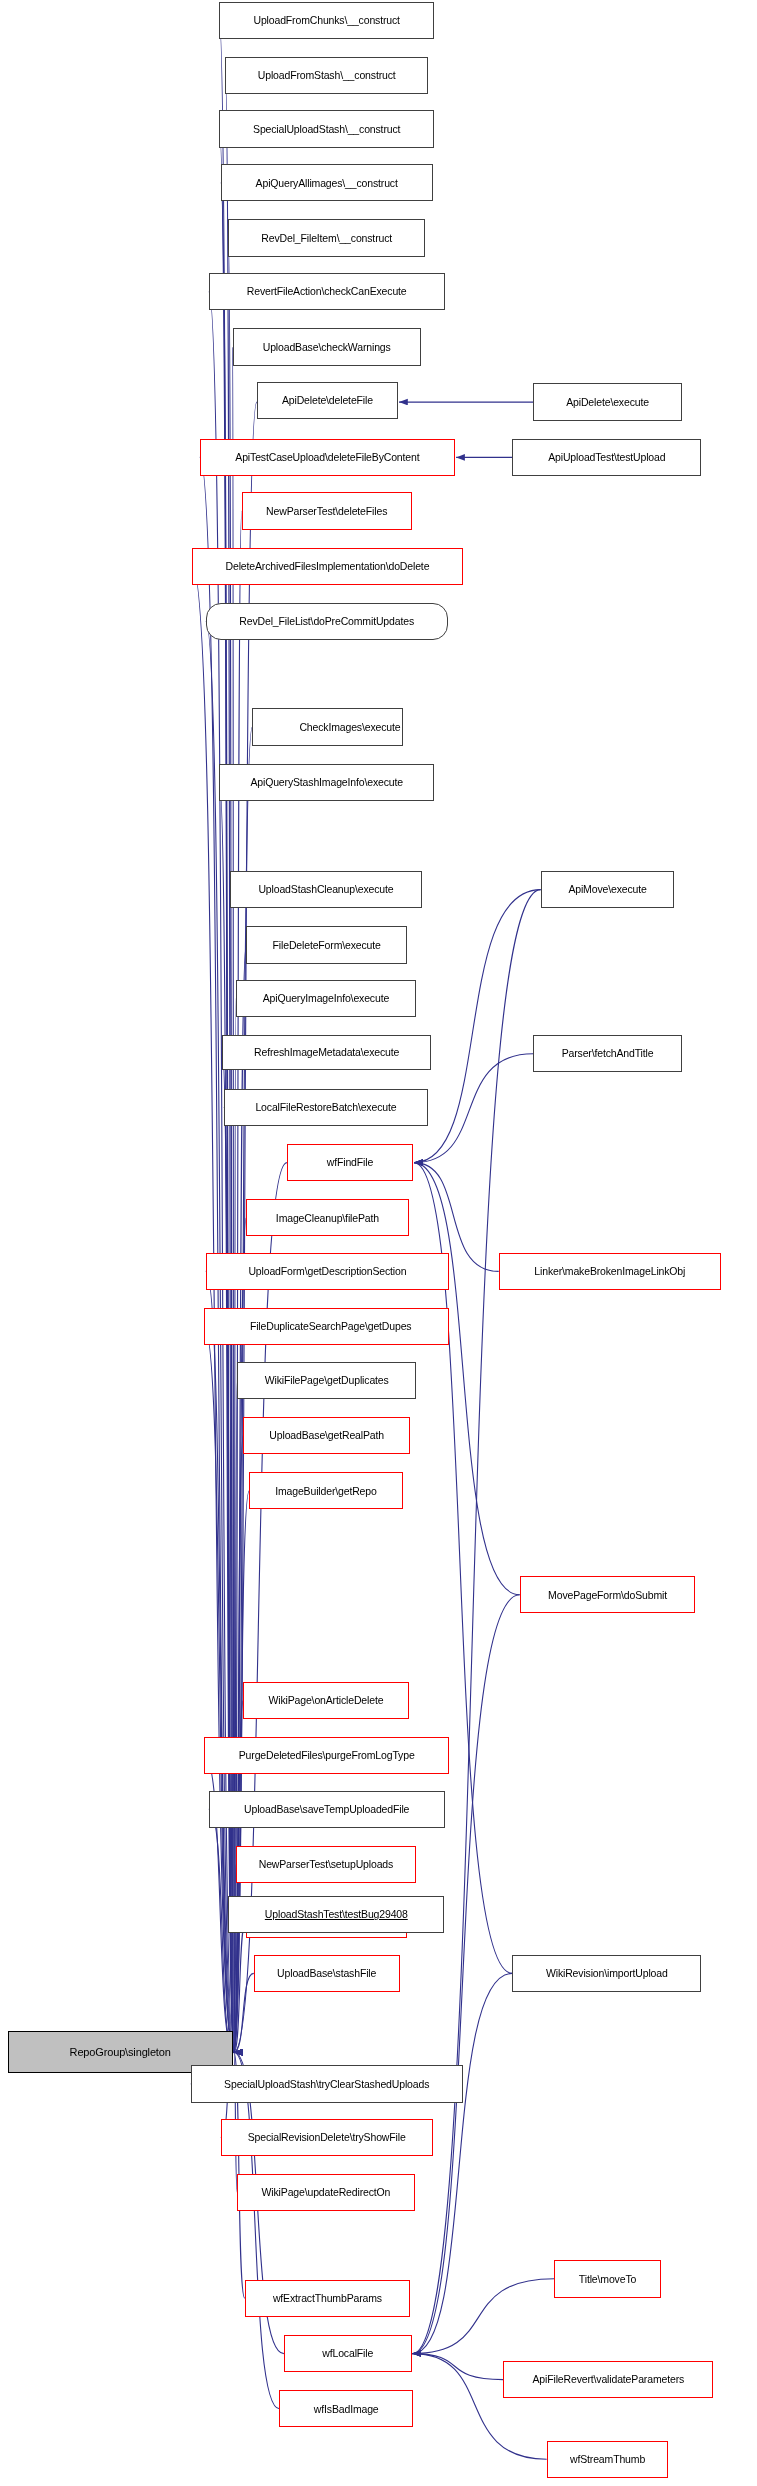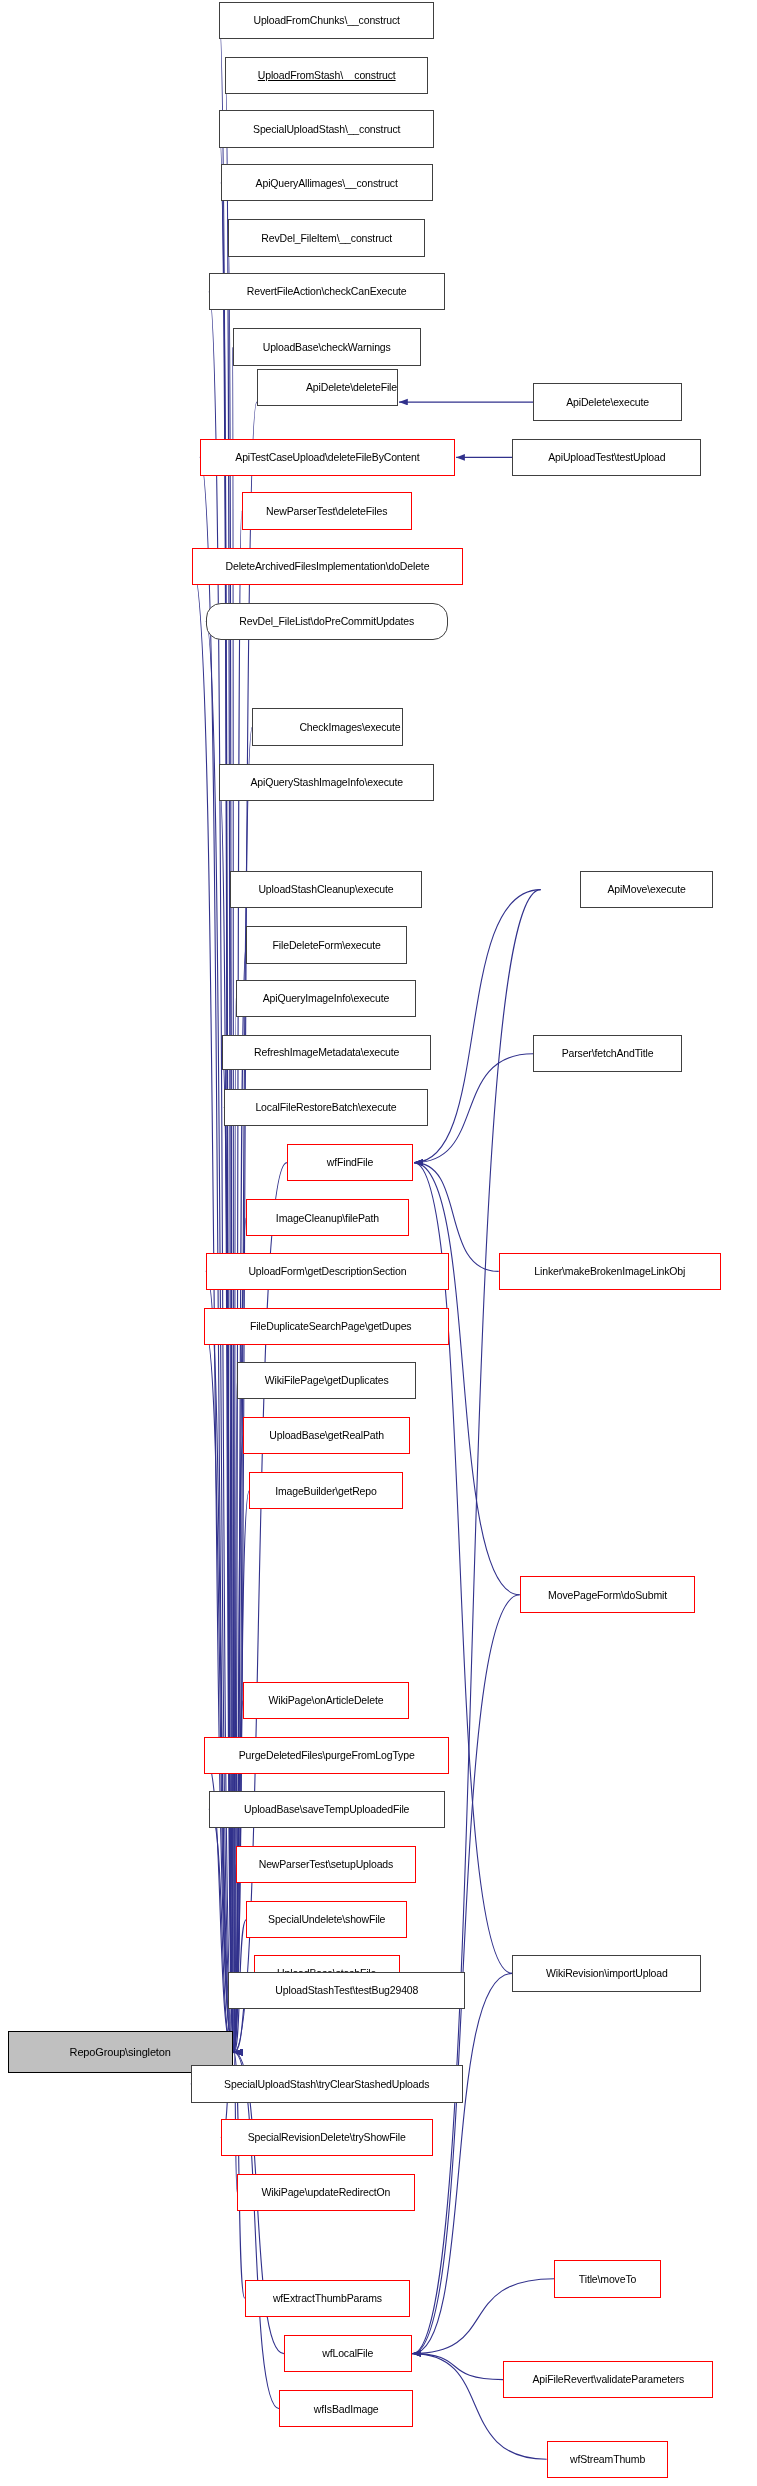--- a/index.html
+++ b/index.html
@@ -88,39 +88,39 @@
         <path d="M512.2,1973.4 C442.4,1973.4 474.3,2353.6 412.5,2353.6" marker-end="url(#arrow)"></path>
       </g>
   </svg>
   <div id="node-layer">
       <div class="node root" style="left: 7.50992px; top: 2031.05px; width: 225.298px; height: 42.2458px;">
         <span>RepoGroup\singleton</span>
       </div>
       <div class="node" style="left: 219.29px; top: 1.62484px; width: 214.784px; height: 37.3712px;">
         <span>UploadFromChunks\__construct</span>
       </div>
-      <div class="node" style="left: 225.298px; top: 56.8693px; width: 202.768px; height: 37.3712px; text-decoration: underline;">
+      <div class="node" style="left: 225.298px; top: 56.8693px; width: 202.768px; height: 37.3712px;">
         <span>UploadFromStash\__construct</span>
       </div>
       <div class="node" style="left: 219.29px; top: 110.489px; width: 214.784px; height: 37.3712px;">
         <span>SpecialUploadStash\__construct</span>
       </div>
       <div class="node" style="left: 220.792px; top: 164.108px; width: 211.78px; height: 37.3712px;">
         <span>ApiQueryAllimages\__construct</span>
       </div>
       <div class="node" style="left: 228.302px; top: 219.353px; width: 196.76px; height: 37.3712px;">
         <span>RevDel_FileItem\__construct</span>
       </div>
       <div class="node" style="left: 208.776px; top: 272.973px; width: 235.812px; height: 37.3712px;">
         <span>RevertFileAction\checkCanExecute</span>
       </div>
       <div class="node" style="left: 232.808px; top: 328.217px; width: 187.748px; height: 37.3712px;">
         <span>UploadBase\checkWarnings</span>
       </div>
-      <div class="node" style="left: 256.839px; top: 369px; width: 141.187px; height: 37.3712px; justify-content: flex-end;">
+      <div class="node" style="left: 256.839px; top: 382px; width: 141.187px; height: 37.3712px;">
         <span>ApiDelete\deleteFile</span>
       </div>
       <div class="node red" style="left: 199.764px; top: 438.706px; width: 255.337px; height: 37.3712px;">
         <span>ApiTestCaseUpload\deleteFileByContent</span>
       </div>
       <div class="node red" style="left: 241.819px; top: 492.325px; width: 169.724px; height: 37.3712px;">
         <span>NewParserTest\deleteFiles</span>
       </div>
       <div class="node red" style="left: 192.254px; top: 547.57px; width: 270.357px; height: 37.3712px;">
         <span>DeleteArchivedFilesImplementation\doDelete</span>
@@ -181,21 +181,21 @@
       </div>
       <div class="node red" style="left: 235.812px; top: 1845.81px; width: 180.238px; height: 37.3712px;">
         <span>NewParserTest\setupUploads</span>
       </div>
       <div class="node red" style="left: 246.325px; top: 1901.06px; width: 160.712px; height: 37.3712px;">
         <span>SpecialUndelete\showFile</span>
       </div>
       <div class="node red" style="left: 253.835px; top: 1954.68px; width: 145.692px; height: 37.3712px;">
         <span>UploadBase\stashFile</span>
       </div>
-      <div class="node" style="left: 228.302px; top: 1972px; width: 237px; height: 37.3712px;">
+      <div class="node" style="left: 228.302px; top: 1896px; width: 216px; height: 37.3712px; text-decoration: underline;">
         <span>UploadStashTest\testBug29408</span>
       </div>
       <div class="node" style="left: 190.752px; top: 2065.17px; width: 271.859px; height: 37.3712px;">
         <span>SpecialUploadStash\tryClearStashedUploads</span>
       </div>
       <div class="node red" style="left: 220.792px; top: 2118.79px; width: 211.78px; height: 37.3712px;">
         <span>SpecialRevisionDelete\tryShowFile</span>
       </div>
       <div class="node red" style="left: 237.313px; top: 2174.03px; width: 177.234px; height: 37.3712px;">
         <span>WikiPage\updateRedirectOn</span>
@@ -208,21 +208,21 @@
       </div>
       <div class="node red" style="left: 279.369px; top: 2390.13px; width: 133.677px; height: 37.3712px;">
         <span>wfIsBadImage</span>
       </div>
       <div class="node" style="left: 533.204px; top: 383.461px; width: 148.696px; height: 37.3712px;">
         <span>ApiDelete\execute</span>
       </div>
       <div class="node" style="left: 512.177px; top: 438.706px; width: 189.25px; height: 37.3712px;">
         <span>ApiUploadTest\testUpload</span>
       </div>
-      <div class="node" style="left: 540.714px; top: 870.912px; width: 133.677px; height: 37.3712px; margin-left: 39px;">
+      <div class="node" style="left: 540.714px; top: 870.912px; width: 133.677px; height: 37.3712px;">
         <span>ApiMove\execute</span>
       </div>
       <div class="node" style="left: 533.204px; top: 1035.02px; width: 148.696px; height: 37.3712px;">
         <span>Parser\fetchAndTitle</span>
       </div>
       <div class="node red" style="left: 498.659px; top: 1252.75px; width: 222.294px; height: 37.3712px;">
         <span>Linker\makeBrokenImageLinkObj</span>
       </div>
       <div class="node red" style="left: 519.687px; top: 1576.09px; width: 175.732px; height: 37.3712px;">
         <span>MovePageForm\doSubmit</span>

